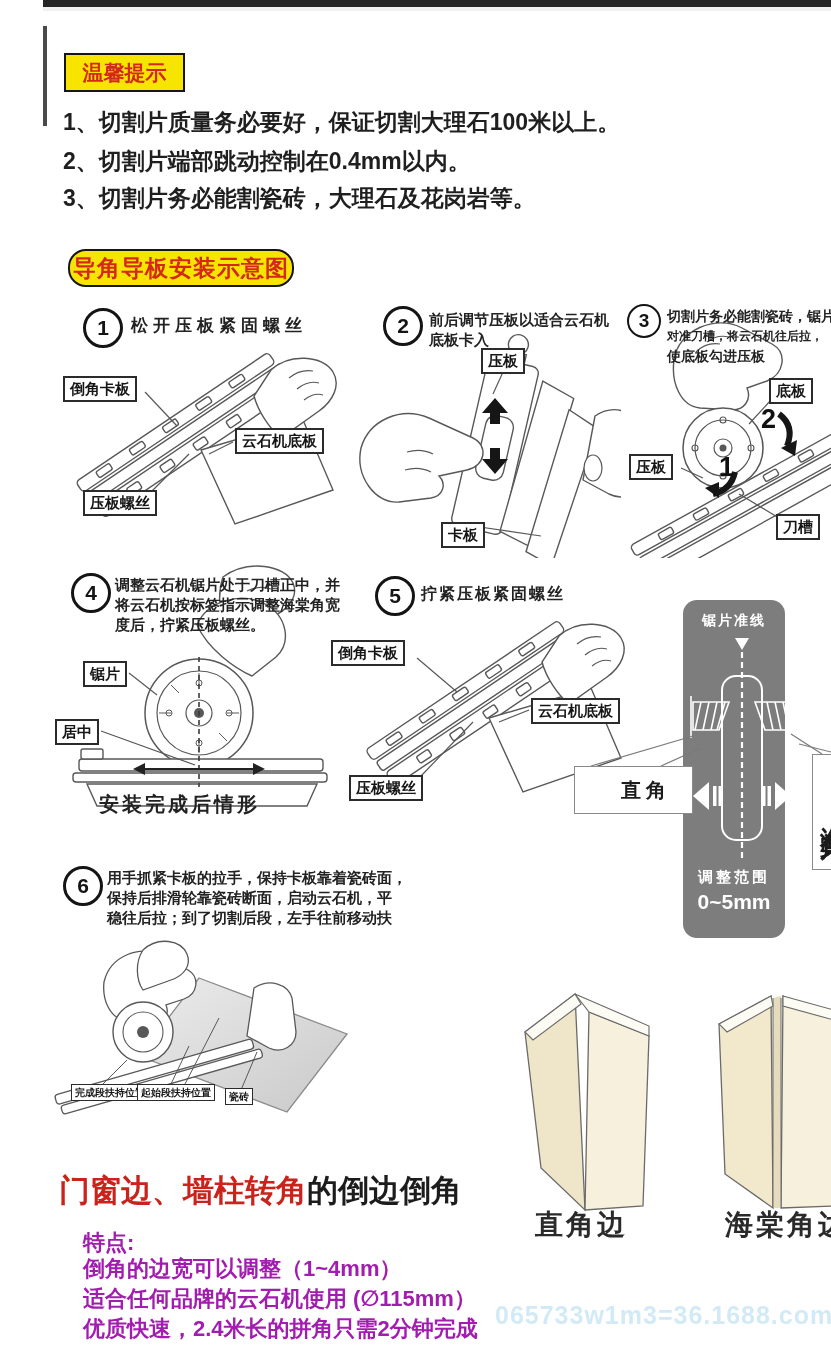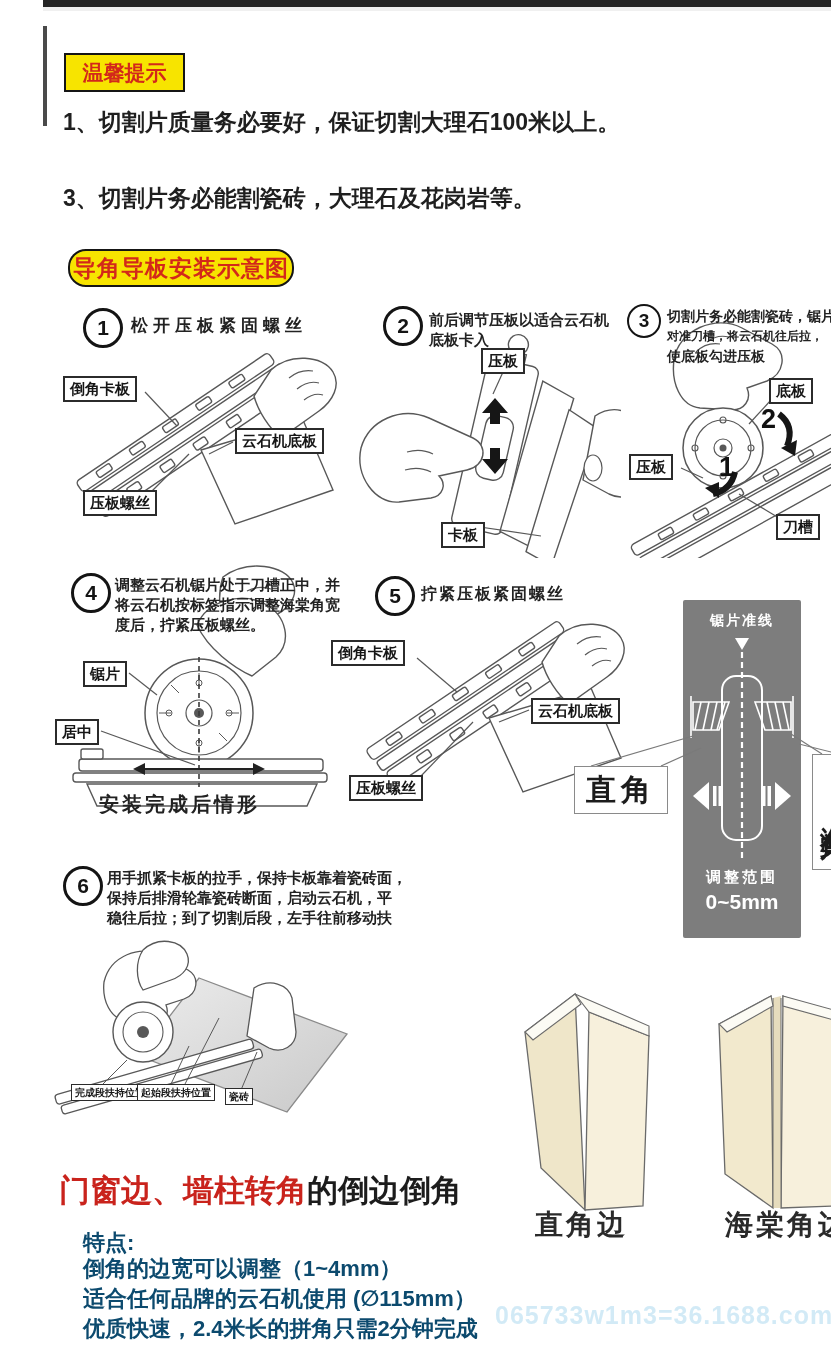--- a/index.html
+++ b/index.html
@@ -17,50 +17,51 @@
   .circ{position:absolute;width:34px;height:34px;border:3px solid #141414;border-radius:50%;
         display:flex;align-items:center;justify-content:center;font-size:21px;font-weight:700;
         color:#141414;background:#fff;z-index:3;}
   .circ.sm{width:30px;height:30px;font-size:19px;border-width:2.5px;}
   .shead{position:absolute;font-size:15px;font-weight:700;color:#222;line-height:20px;white-space:nowrap;z-index:3;}
   .lbl{position:absolute;background:#fff;border:2px solid #2b2b2b;font-weight:700;font-size:15px;
        padding:0 5px;line-height:22px;white-space:nowrap;color:#161616;z-index:4;}
   .lbl.tiny{font-size:10px;border-width:1px;line-height:15px;padding:0 3px;font-weight:700;}
   .arrownum{position:absolute;font-size:27px;font-weight:700;color:#111;z-index:4;}
   .caption{position:absolute;font-size:20px;font-weight:700;letter-spacing:3px;color:#222;z-index:3;}
-  .panel{position:absolute;left:640px;top:600px;width:118px;height:338px;background:#7d7d7d;border-radius:2px;}
+  .panel{position:absolute;left:640px;top:600px;width:102px;height:338px;background:#7d7d7d;border-radius:14px;}
   .panel .ptext{position:absolute;width:100%;text-align:center;color:#fff;font-weight:700;}
   .sqbox{position:absolute;left:531px;top:766px;width:92px;height:46px;background:#fff;border:1.5px solid #8a8a8a;
-         display:flex;align-items:center;justify-content:center;font-size:30px;font-weight:700;letter-spacing:5px;z-index:4;}
+         display:flex;align-items:center;justify-content:center;font-size:20px;font-weight:700;letter-spacing:5px;z-index:4;padding-left:25px;}
   .begoniabox{position:absolute;left:769px;top:754px;width:42px;height:114px;background:#fff;border:1.5px solid #8a8a8a;
          display:flex;align-items:center;justify-content:center;font-size:26px;font-weight:700;z-index:4;}
   .begoniabox span{writing-mode:vertical-rl;letter-spacing:4px;}
   .btitle{position:absolute;left:16px;top:1170px;font-size:31px;font-weight:700;white-space:nowrap;}
   .btitle .red{color:#c9231c;}
-  .feat{position:absolute;left:40px;font-size:22px;font-weight:700;color:#0c4a6e;white-space:nowrap;}
+  .feat{position:absolute;left:40px;font-size:22px;font-weight:700;color:#a21caf;white-space:nowrap;}
   .tilelabel{position:absolute;font-size:28px;font-weight:700;color:#2a2a2a;letter-spacing:3px;}
   .banner{position:absolute;left:458px;top:1268px;width:373px;height:50px;background:#1a9ad7;color:#fff;
           display:flex;align-items:center;justify-content:center;font-size:29px;font-weight:700;letter-spacing:9px;}
   .watermark{position:absolute;left:452px;top:1301px;width:379px;font-size:25px;font-weight:700;
              color:#cfe9f6;opacity:.92;letter-spacing:1px;z-index:6;white-space:nowrap;}
   .overlay{position:absolute;left:0;top:0;pointer-events:none;z-index:2;}
 </style>
 </head>
 <body>
 
 <div class="page">
 
   <div class="topbar"></div>
   <div class="topbar2"></div>
   <div class="edge-sliver"></div>
 
   <div class="hdrbox" style="left:21px;top:53px;width:117px;height:35px;font-size:21px;">
     <span>温馨提示</span>
   </div>
   <div class="tipline" style="top:107px">1、切割片质量务必要好，保证切割大理石100米以上。</div>
+  <div class="tipline" style="top:146px">2、切割片端部跳动控制在0.4mm以内。</div>
   <div class="tipline" style="top:183px">3、切割片务必能割瓷砖，大理石及花岗岩等。</div>
 
   <div class="hdrbox" style="left:25px;top:249px;width:222px;height:34px;font-size:23px;letter-spacing:1px;border-radius:18px;">
     <span>导角导板安装示意图</span>
   </div>
 
   <div class="step" style="left:12px;top:300px;width:290px;height:256px;">
     <svg width="290" height="256" viewBox="0 0 290 256">
       <g transform="rotate(-34 135 135)" fill="#fff" stroke="#585858" stroke-width="1.4">
         <rect x="14" y="110" width="232" height="13" rx="4"></rect>

